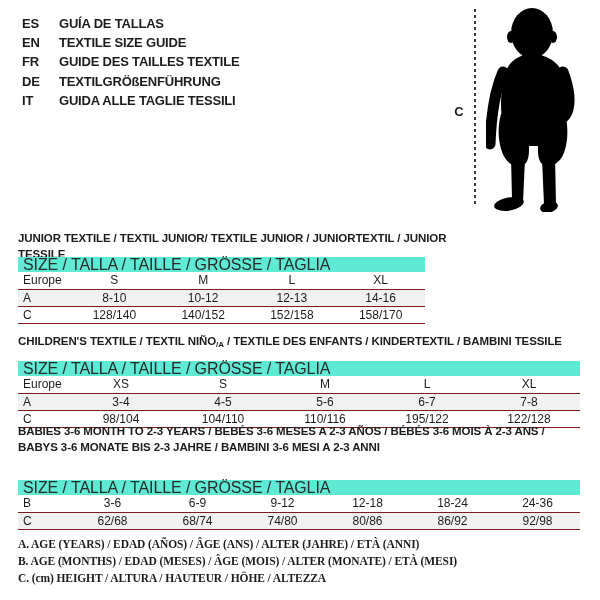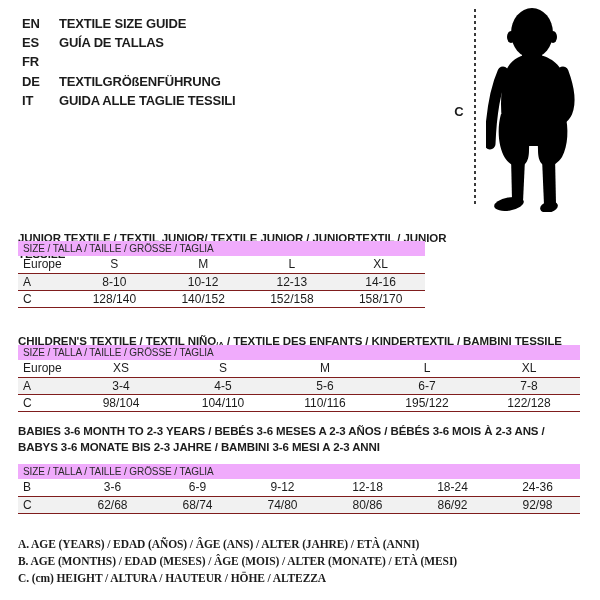--- a/index.html
+++ b/index.html
@@ -28,48 +28,50 @@
   .baby { left: 486px; top: 6px; }
 
   
   .sec-title { font-weight: bold; font-size: 11.5px; letter-spacing: -0.1px; line-height: 15.5px; }
   .sec-title sub { font-size: 8px; vertical-align: -2px; }
 
   
   .tablebox { }
   .size-bar {
     height: 15px; line-height: 15px;
-    background: #f0abfc; color: #2a2a2a;
-    font-size: 10px; padding-left: 5px;
+    background: #5eead4; color: #2a2a2a;
+    font-size: 16px; padding-left: 5px;
     letter-spacing: -0.1px;
+    margin-top: 16px;
   }
   table { border-collapse: collapse; table-layout: fixed; width: 100%; }
   td { font-size: 12px; height: 17px; text-align: center; padding: 0; color: #1c1c1c; }
   td.lab { text-align: left; padding-left: 5px; width: 52px; }
   tr { border-bottom: 1px solid #7f1d1d; }
   tr.alt { background: #f1f1f1; }
 
   
   .footnotes { left: 18px; top: 536px; font-family: Liberation Serif, serif; }
   .footnote { font-weight: bold; font-size: 11.5px; line-height: 16.8px; letter-spacing: -0.1px; }
 </style>
 </head>
 <body>
 
 <div class="abs langs">
   <div class="lang-row">
+    <span class="lang-code">ES</span>
+    <span class="lang-label">GUÍA DE TALLAS</span>
+  </div>
+  <div class="lang-row">
     <span class="lang-code">EN</span>
     <span class="lang-label">TEXTILE SIZE GUIDE</span>
   </div>
   <div class="lang-row">
-    <span class="lang-code">ES</span>
-    <span class="lang-label">GUÍA DE TALLAS</span>
-  </div>
-  <div class="lang-row">
     <span class="lang-code">FR</span>
+    <span class="lang-label">GUIDE DES TAILLES TEXTILE</span>
   </div>
   <div class="lang-row">
     <span class="lang-code">DE</span>
     <span class="lang-label">TEXTILGRÖßENFÜHRUNG</span>
   </div>
   <div class="lang-row">
     <span class="lang-code">IT</span>
     <span class="lang-label">GUIDA ALLE TAGLIE TESSILI</span>
   </div>
 </div>

